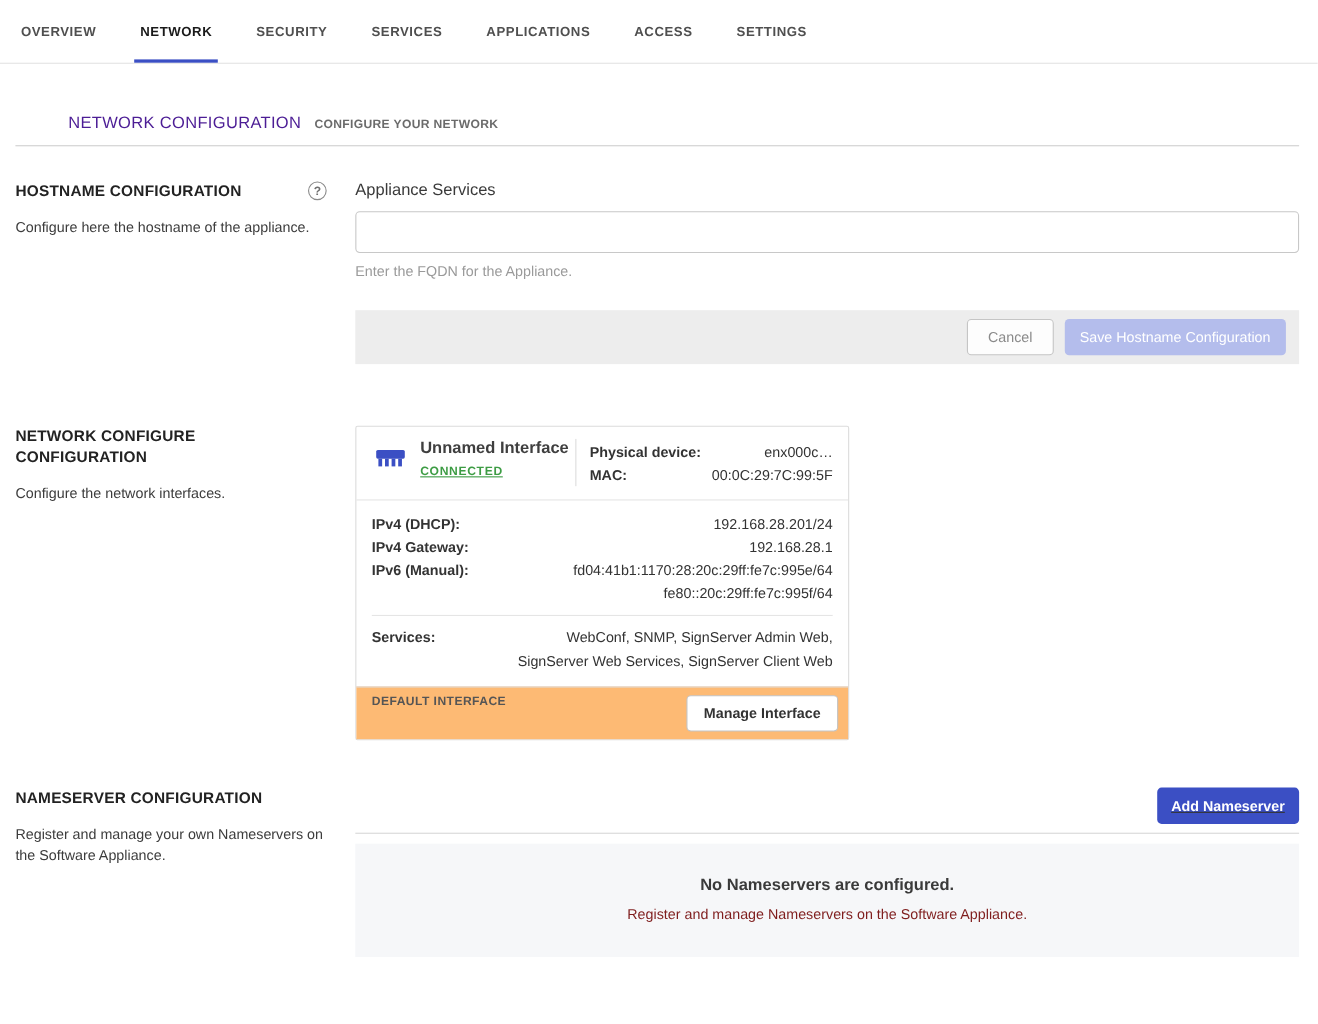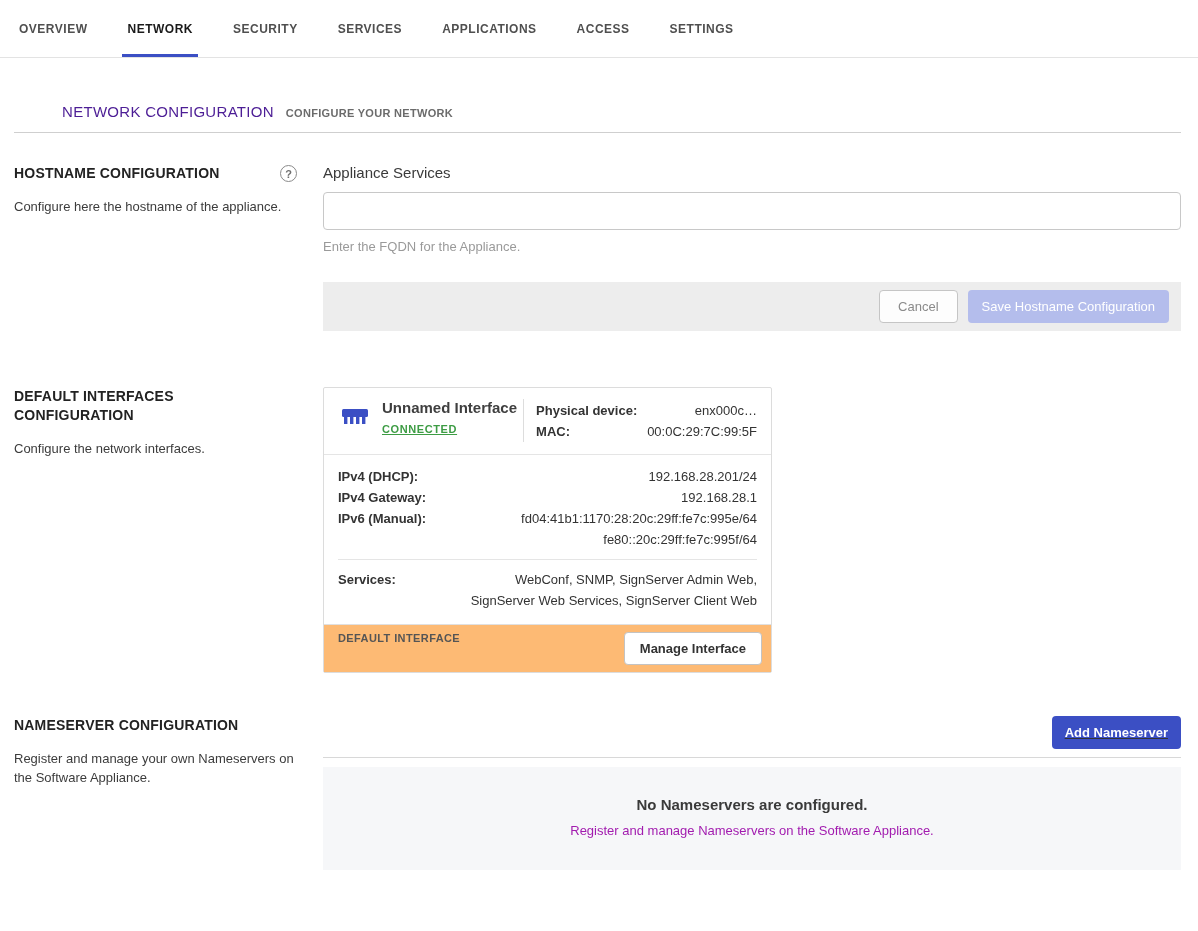--- a/index.html
+++ b/index.html
@@ -172,21 +172,21 @@
   .ns-right { }
   .ns-toolbar { display: flex; justify-content: flex-end; text-decoration: underline; }
   .ns-rule { border: none; border-top: 1px solid #d8d8d8; margin-top: 8px; }
   .ns-empty {
     margin-top: 9px;
     background: #f6f7f9;
     padding: 29px 20px 32px 20px;
     text-align: center;
   }
   .ns-empty-title { font-size: 15px; font-weight: 700; color: #3a3a3a; }
-  .ns-empty-sub { font-size: 13px; color: #a21caf; margin-top: 10px; }
+  .ns-empty-sub { font-size: 13px; color: #7f1d1d; margin-top: 10px; }
 </style>
 </head>
 <body>
 
 <nav class="topnav">
   <div class="tab">OVERVIEW</div>
   <div class="tab active">NETWORK</div>
   <div class="tab">SECURITY</div>
   <div class="tab">SERVICES</div>
   <div class="tab">APPLICATIONS</div>
@@ -216,21 +216,21 @@
       <div class="field-help">Enter the FQDN for the Appliance.</div>
       <div class="action-bar">
         <button class="btn btn-cancel">Cancel</button>
         <button class="btn btn-save">Save Hostname Configuration</button>
       </div>
     </div>
   </section>
 
   <section class="section section-interfaces">
     <div class="left-col">
-      <h3 class="left-heading">DEFAULT INTERFACES CONFIGURATION</h3>
+      <h3 class="left-heading">NETWORK CONFIGURE CONFIGURATION</h3>
       <p class="left-desc">Configure the network interfaces.</p>
     </div>
     <div class="right-col">
       <div class="iface-card">
 
         <div class="iface-header">
           <span class="iface-icon">
             <svg width="30" height="24" viewBox="0 0 30 24" aria-hidden="true">
               <rect x="2" y="5" width="26" height="8" rx="1.5" fill="#3b4fc4"></rect>
               <rect x="4" y="13" width="3.4" height="7" fill="#3b4fc4"></rect>

